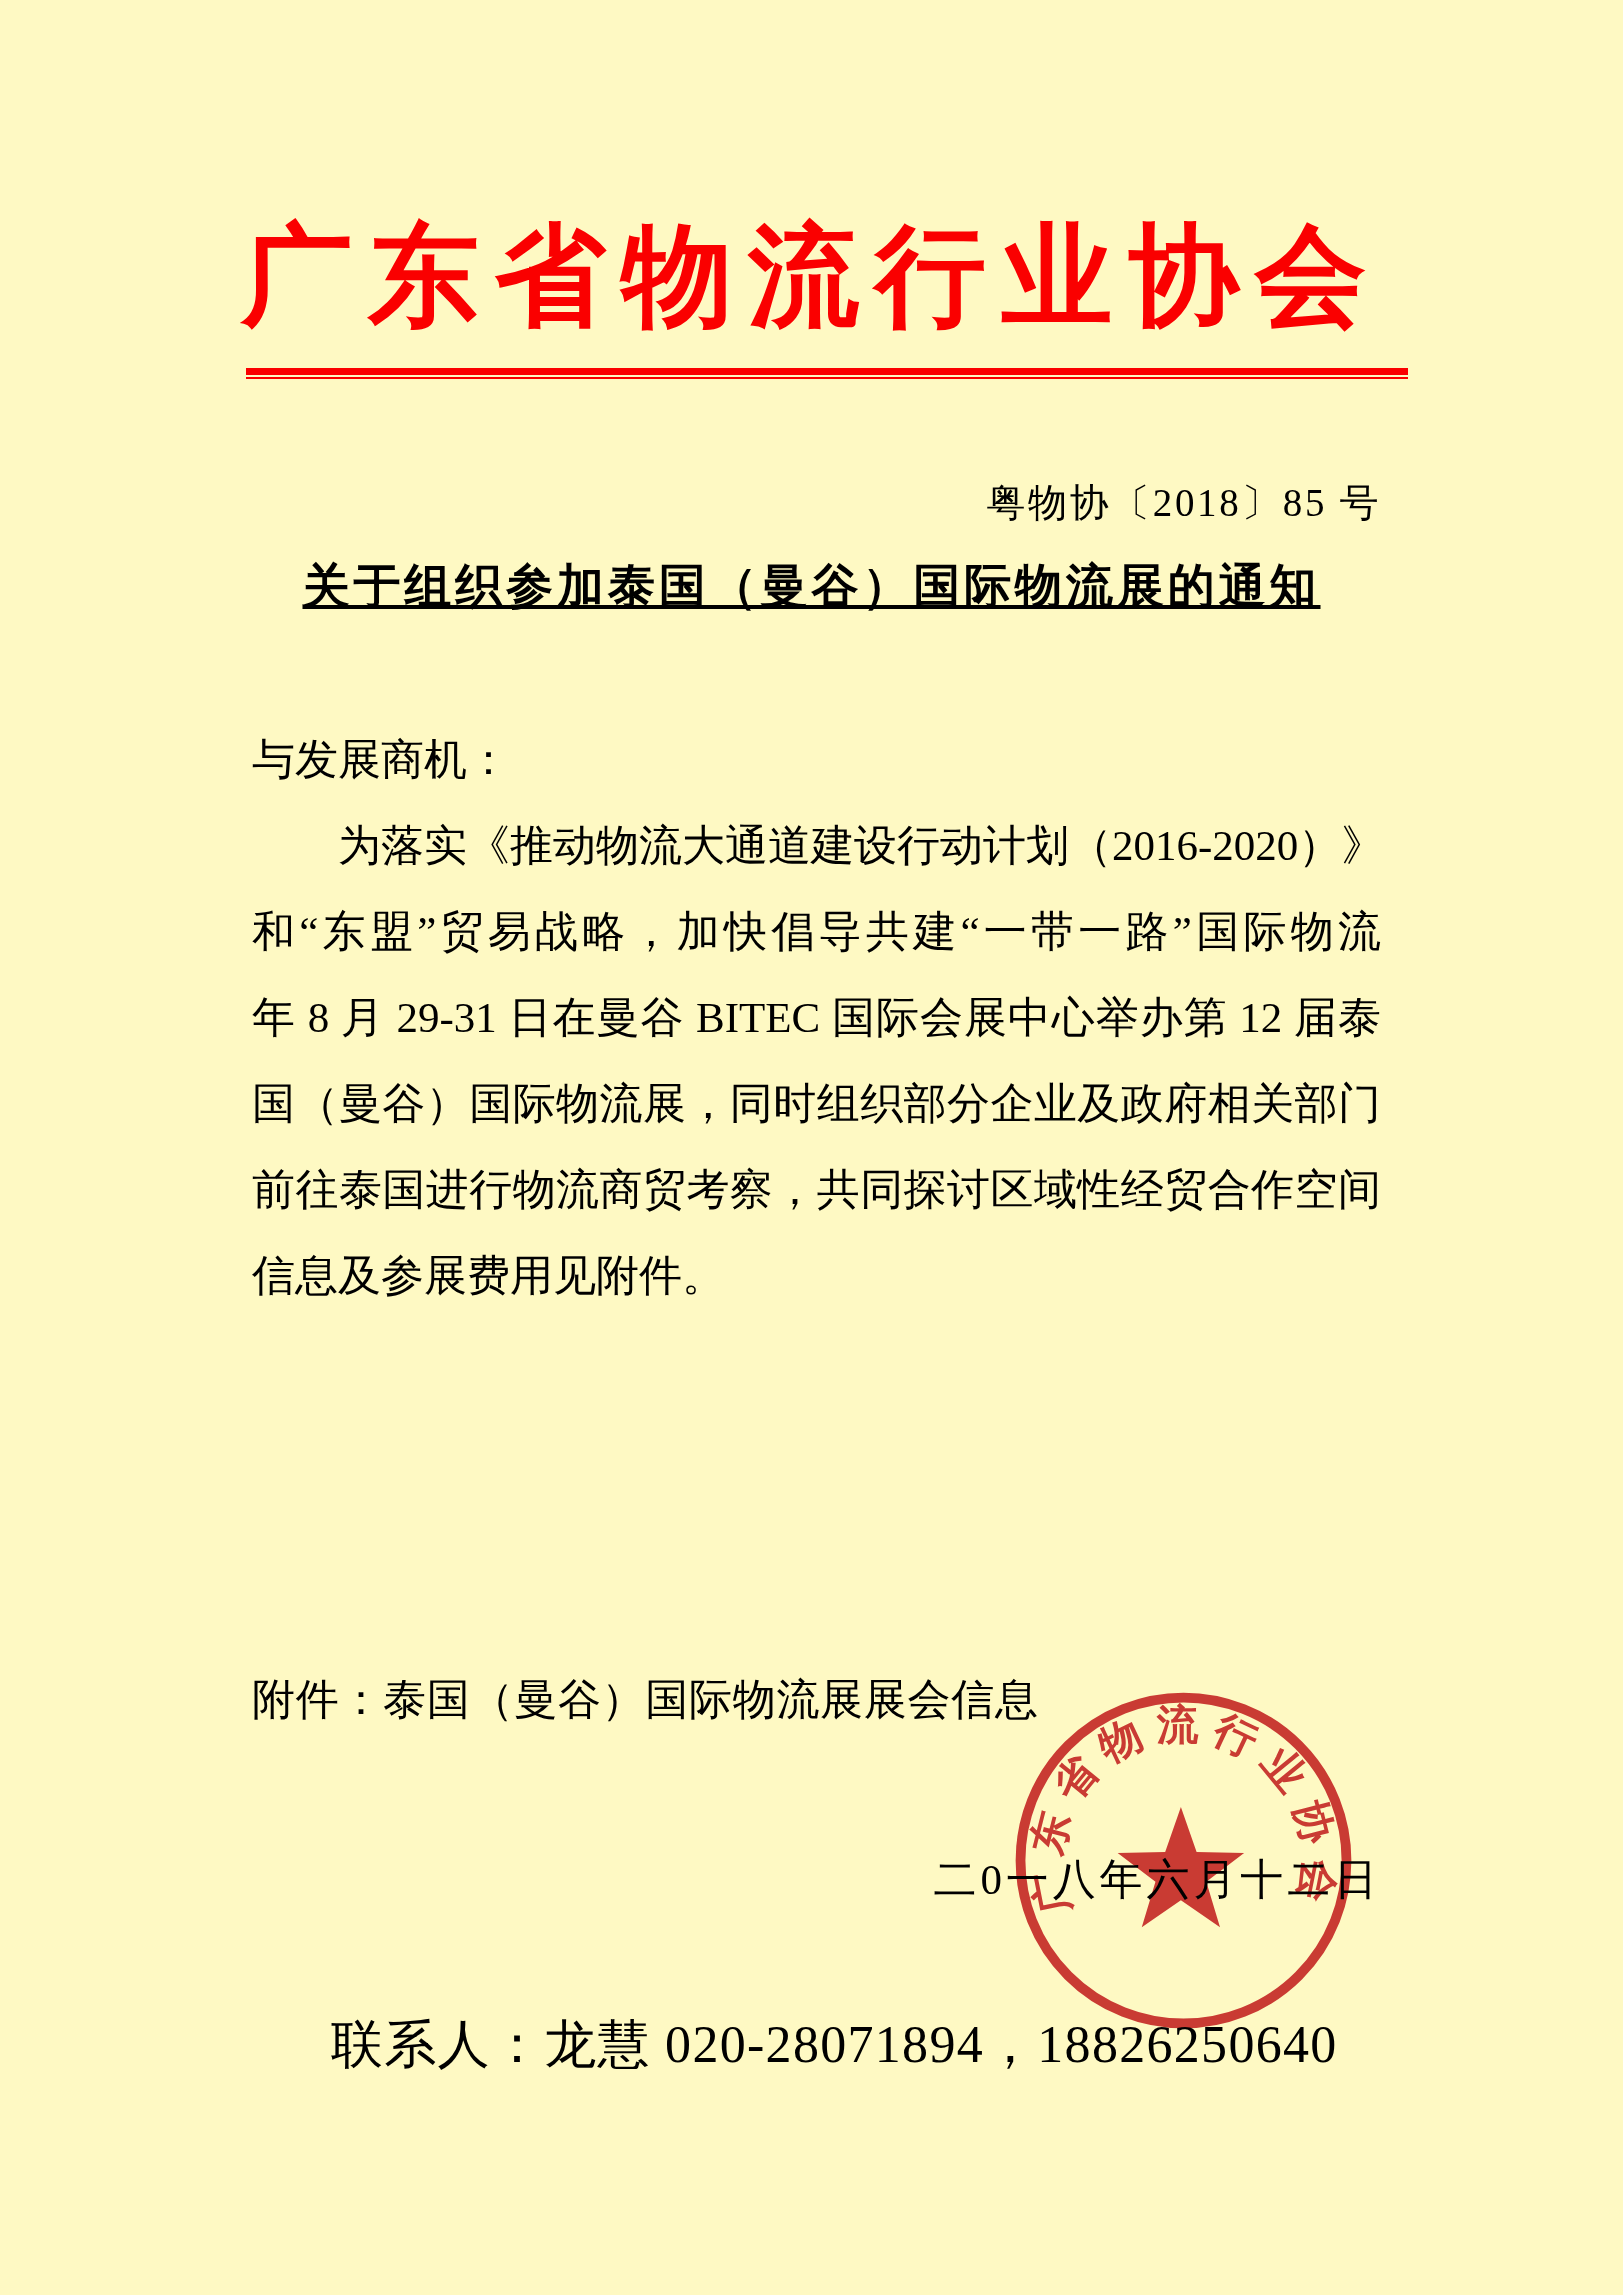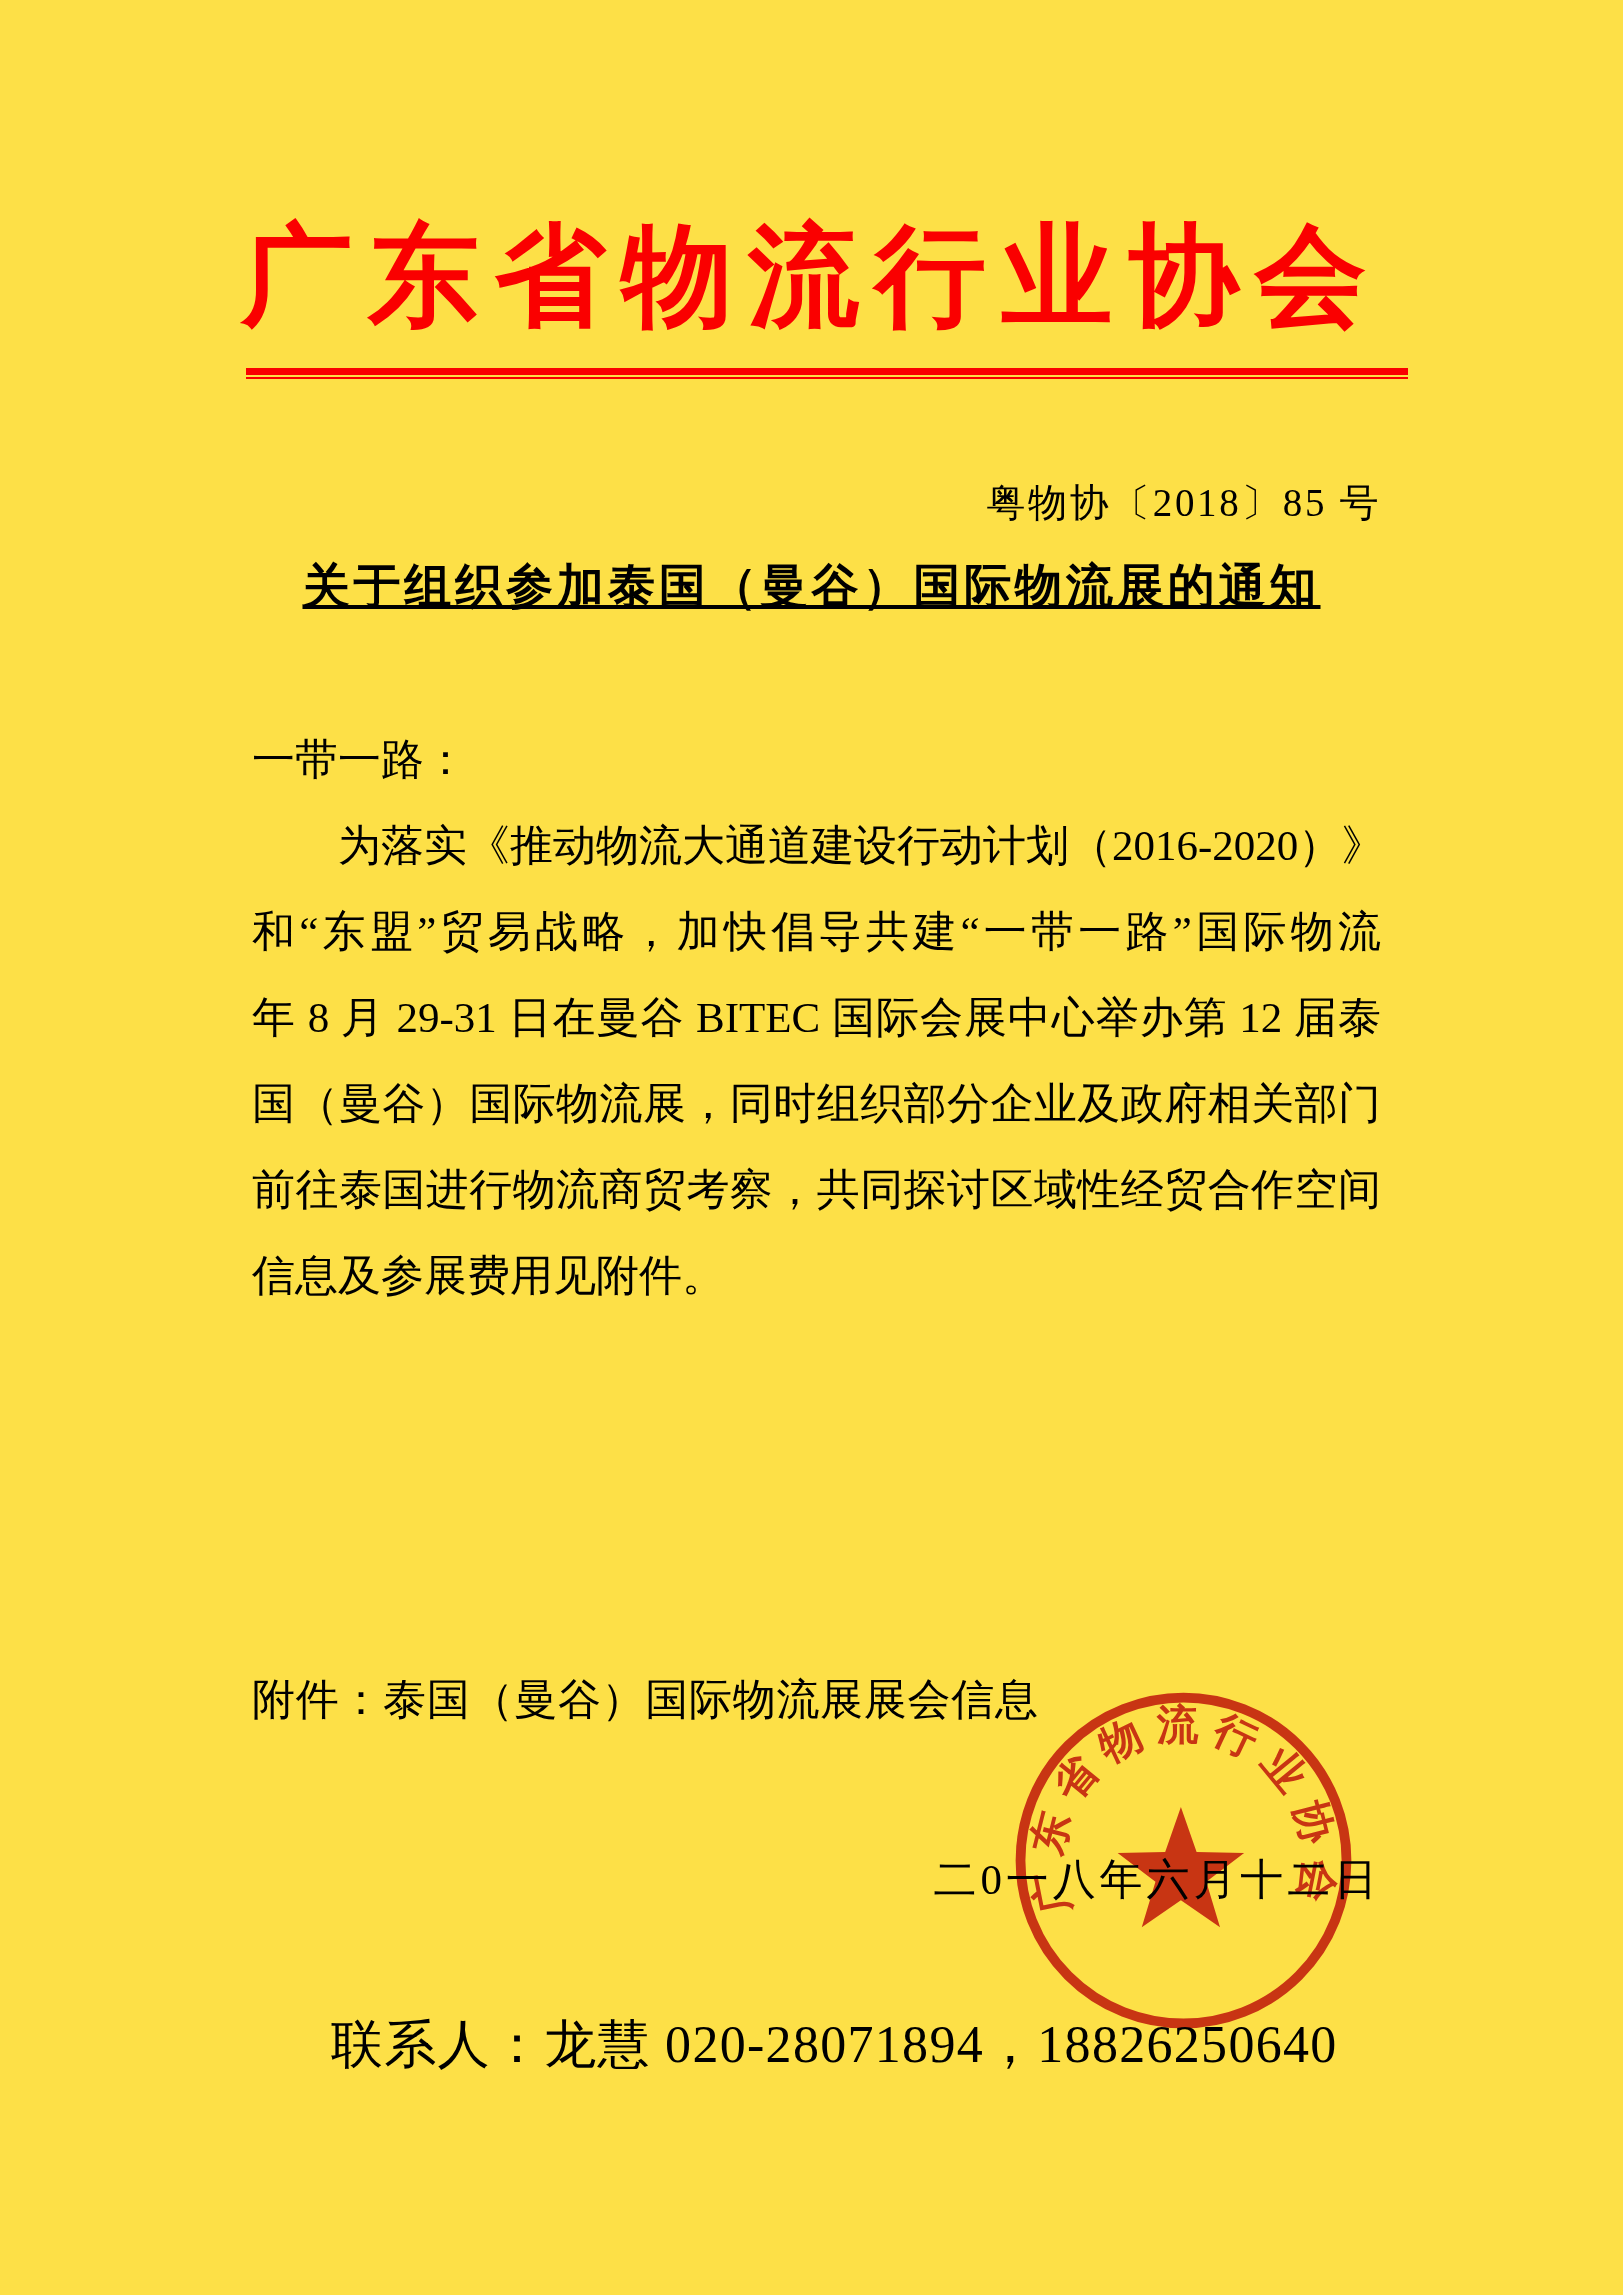--- a/index.html
+++ b/index.html
@@ -5,21 +5,21 @@
   :root{
     --header-red:#fa0000;
     --seal-red:#c5262d;
     --text-black:#000000;
   }
   html,body{margin:0;padding:0;background:#ffffff;}
   .page{
     position:relative;
     width:1623px;
     height:2295px;
-    background:#fde047;
+    background:#fef9c3;
     overflow:hidden;
     font-family:"Liberation Serif","DejaVu Serif",serif;
     color:var(--text-black);
   }
   
   .org-name{
     position:absolute;
     top:211px;
     left:0;
     width:100%;
@@ -142,21 +142,21 @@
       <div class="rule-thick"></div>
       <div class="rule-thin"></div>
     </div>
   </header>
 
   <div class="doc-number">粤物协〔2018〕85 号</div>
 
   <h1 class="doc-title">关于组织参加泰国（曼谷）国际物流展的通知</h1>
 
   <main class="body-block" id="body-block">
-      <div class="body-line">一带一路：</div>
+      <div class="body-line">与发展商机：</div>
       <div class="body-line full">　　为落实《推动物流大通道建设行动计划（2016-2020）》</div>
       <div class="body-line full">和“东盟”贸易战略，加快倡导共建“一带一路”国际物流</div>
       <div class="body-line full">年 8 月 29-31 日在曼谷 BITEC 国际会展中心举办第 12 届泰</div>
       <div class="body-line full">国（曼谷）国际物流展，同时组织部分企业及政府相关部门</div>
       <div class="body-line full">前往泰国进行物流商贸考察，共同探讨区域性经贸合作空间</div>
       <div class="body-line">信息及参展费用见附件。</div>
     </main>
 
   <div class="attachment-line">附件：泰国（曼谷）国际物流展展会信息</div>
 

